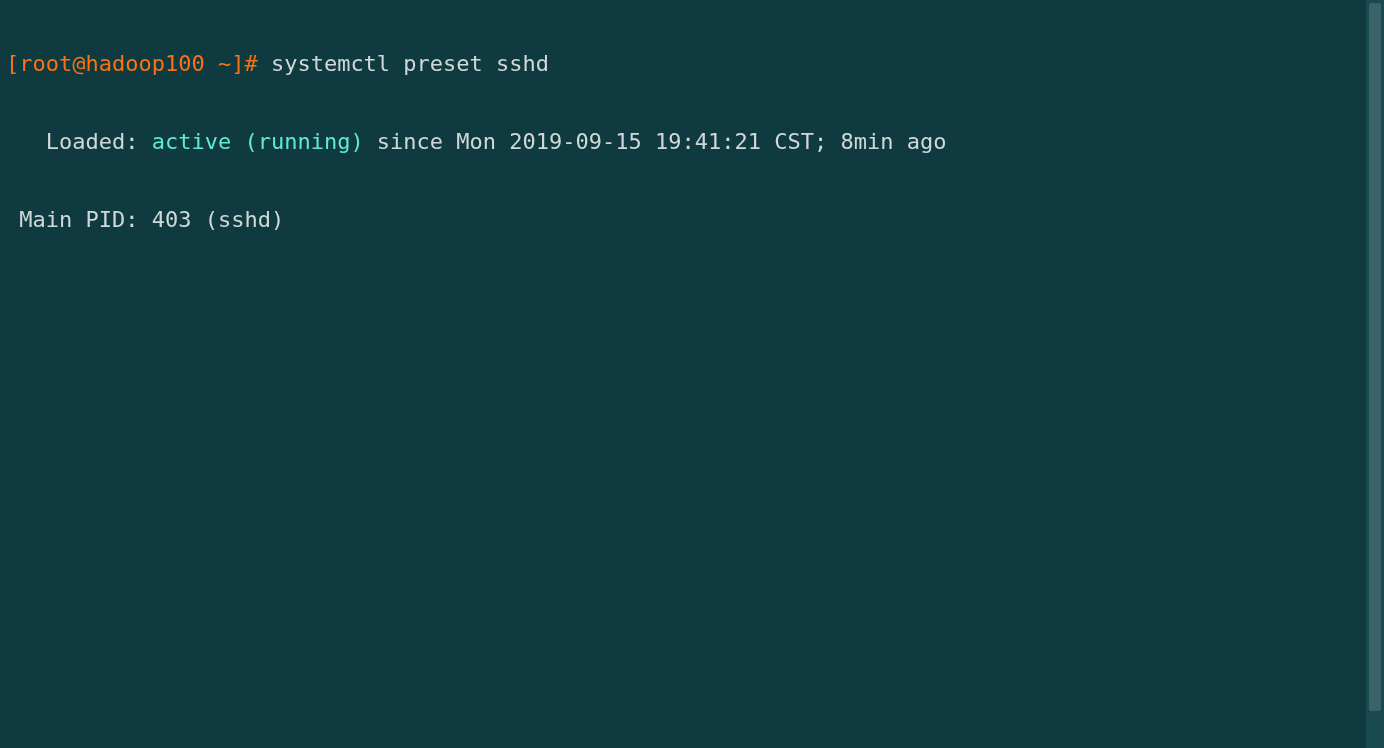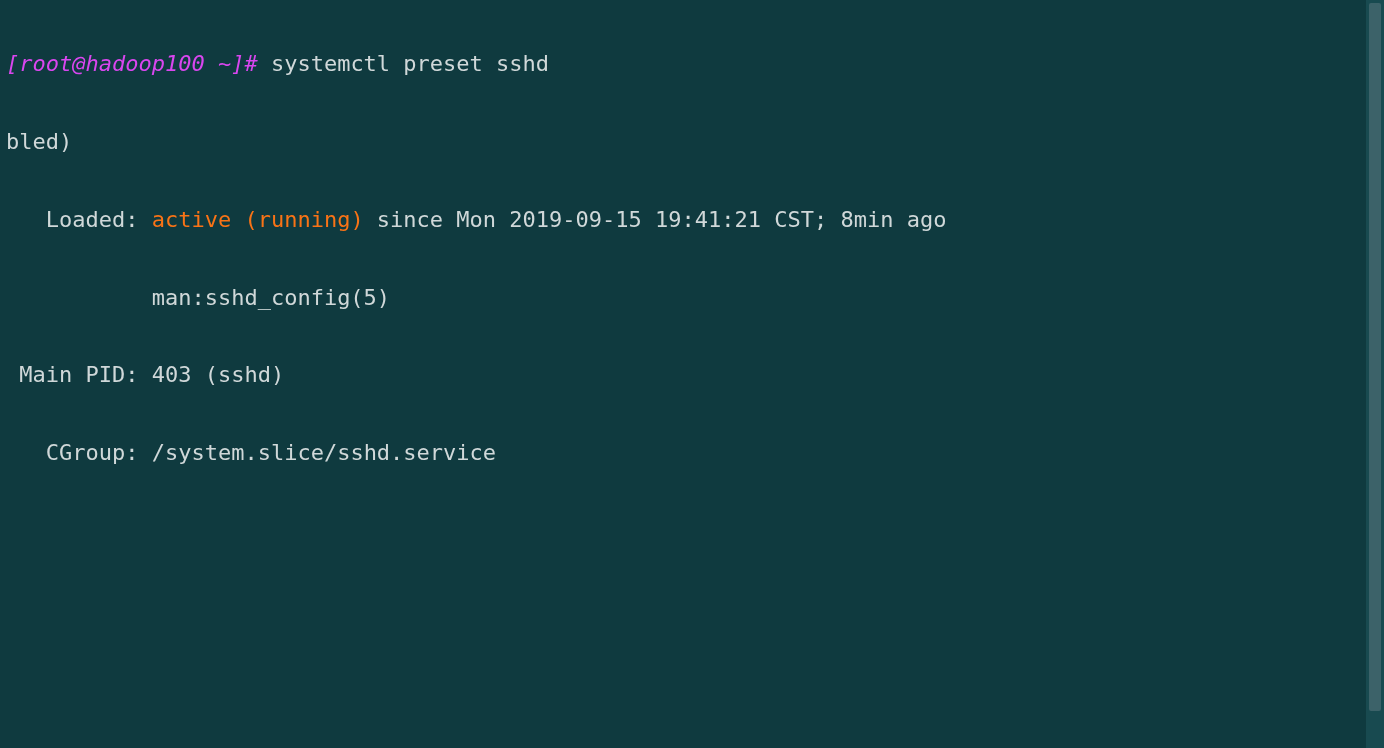--- a/index.html
+++ b/index.html
@@ -16,25 +16,24 @@
       padding: 6px 6px;
       width: 1384px;
       height: 748px;
       overflow: hidden;
       position: relative;
     }
     .terminal {
       white-space: pre;
     }
     .prompt {
-      color: #d946ef;
-      font-style: italic;
+      color: #f97316;
     }
     .green {
-      color: #f97316;
+      color: #5eead4;
     }
     .bullet {
       color: #6fc48c;
     }
     .scrollbar {
       position: absolute;
       right: 0;
       top: 0;
       width: 18px;
       height: 100%;
@@ -51,25 +50,22 @@
     }
     .line {
       display: block;
     }
   </style>
 </head>
 <body>
 
 <div class="terminal">
 <span class="line"><span class="prompt">[root@hadoop100 ~]# </span><span>systemctl preset sshd</span></span>
-<span class="line"><span>bled)</span></span>
 <span class="line"><span>   Loaded: </span><span class="green">active (running)</span><span> since Mon 2019-09-15 19:41:21 CST; 8min ago</span></span>
-<span class="line"><span>           man:sshd_config(5)</span></span>
 <span class="line"><span> Main PID: </span><span>403 (sshd)</span></span>
-<span class="line"><span>   CGroup: </span><span>/system.slice/sshd.service</span></span>
 <span class="line"></span>
 
 
 
 
 
 
 
 
 </div>

